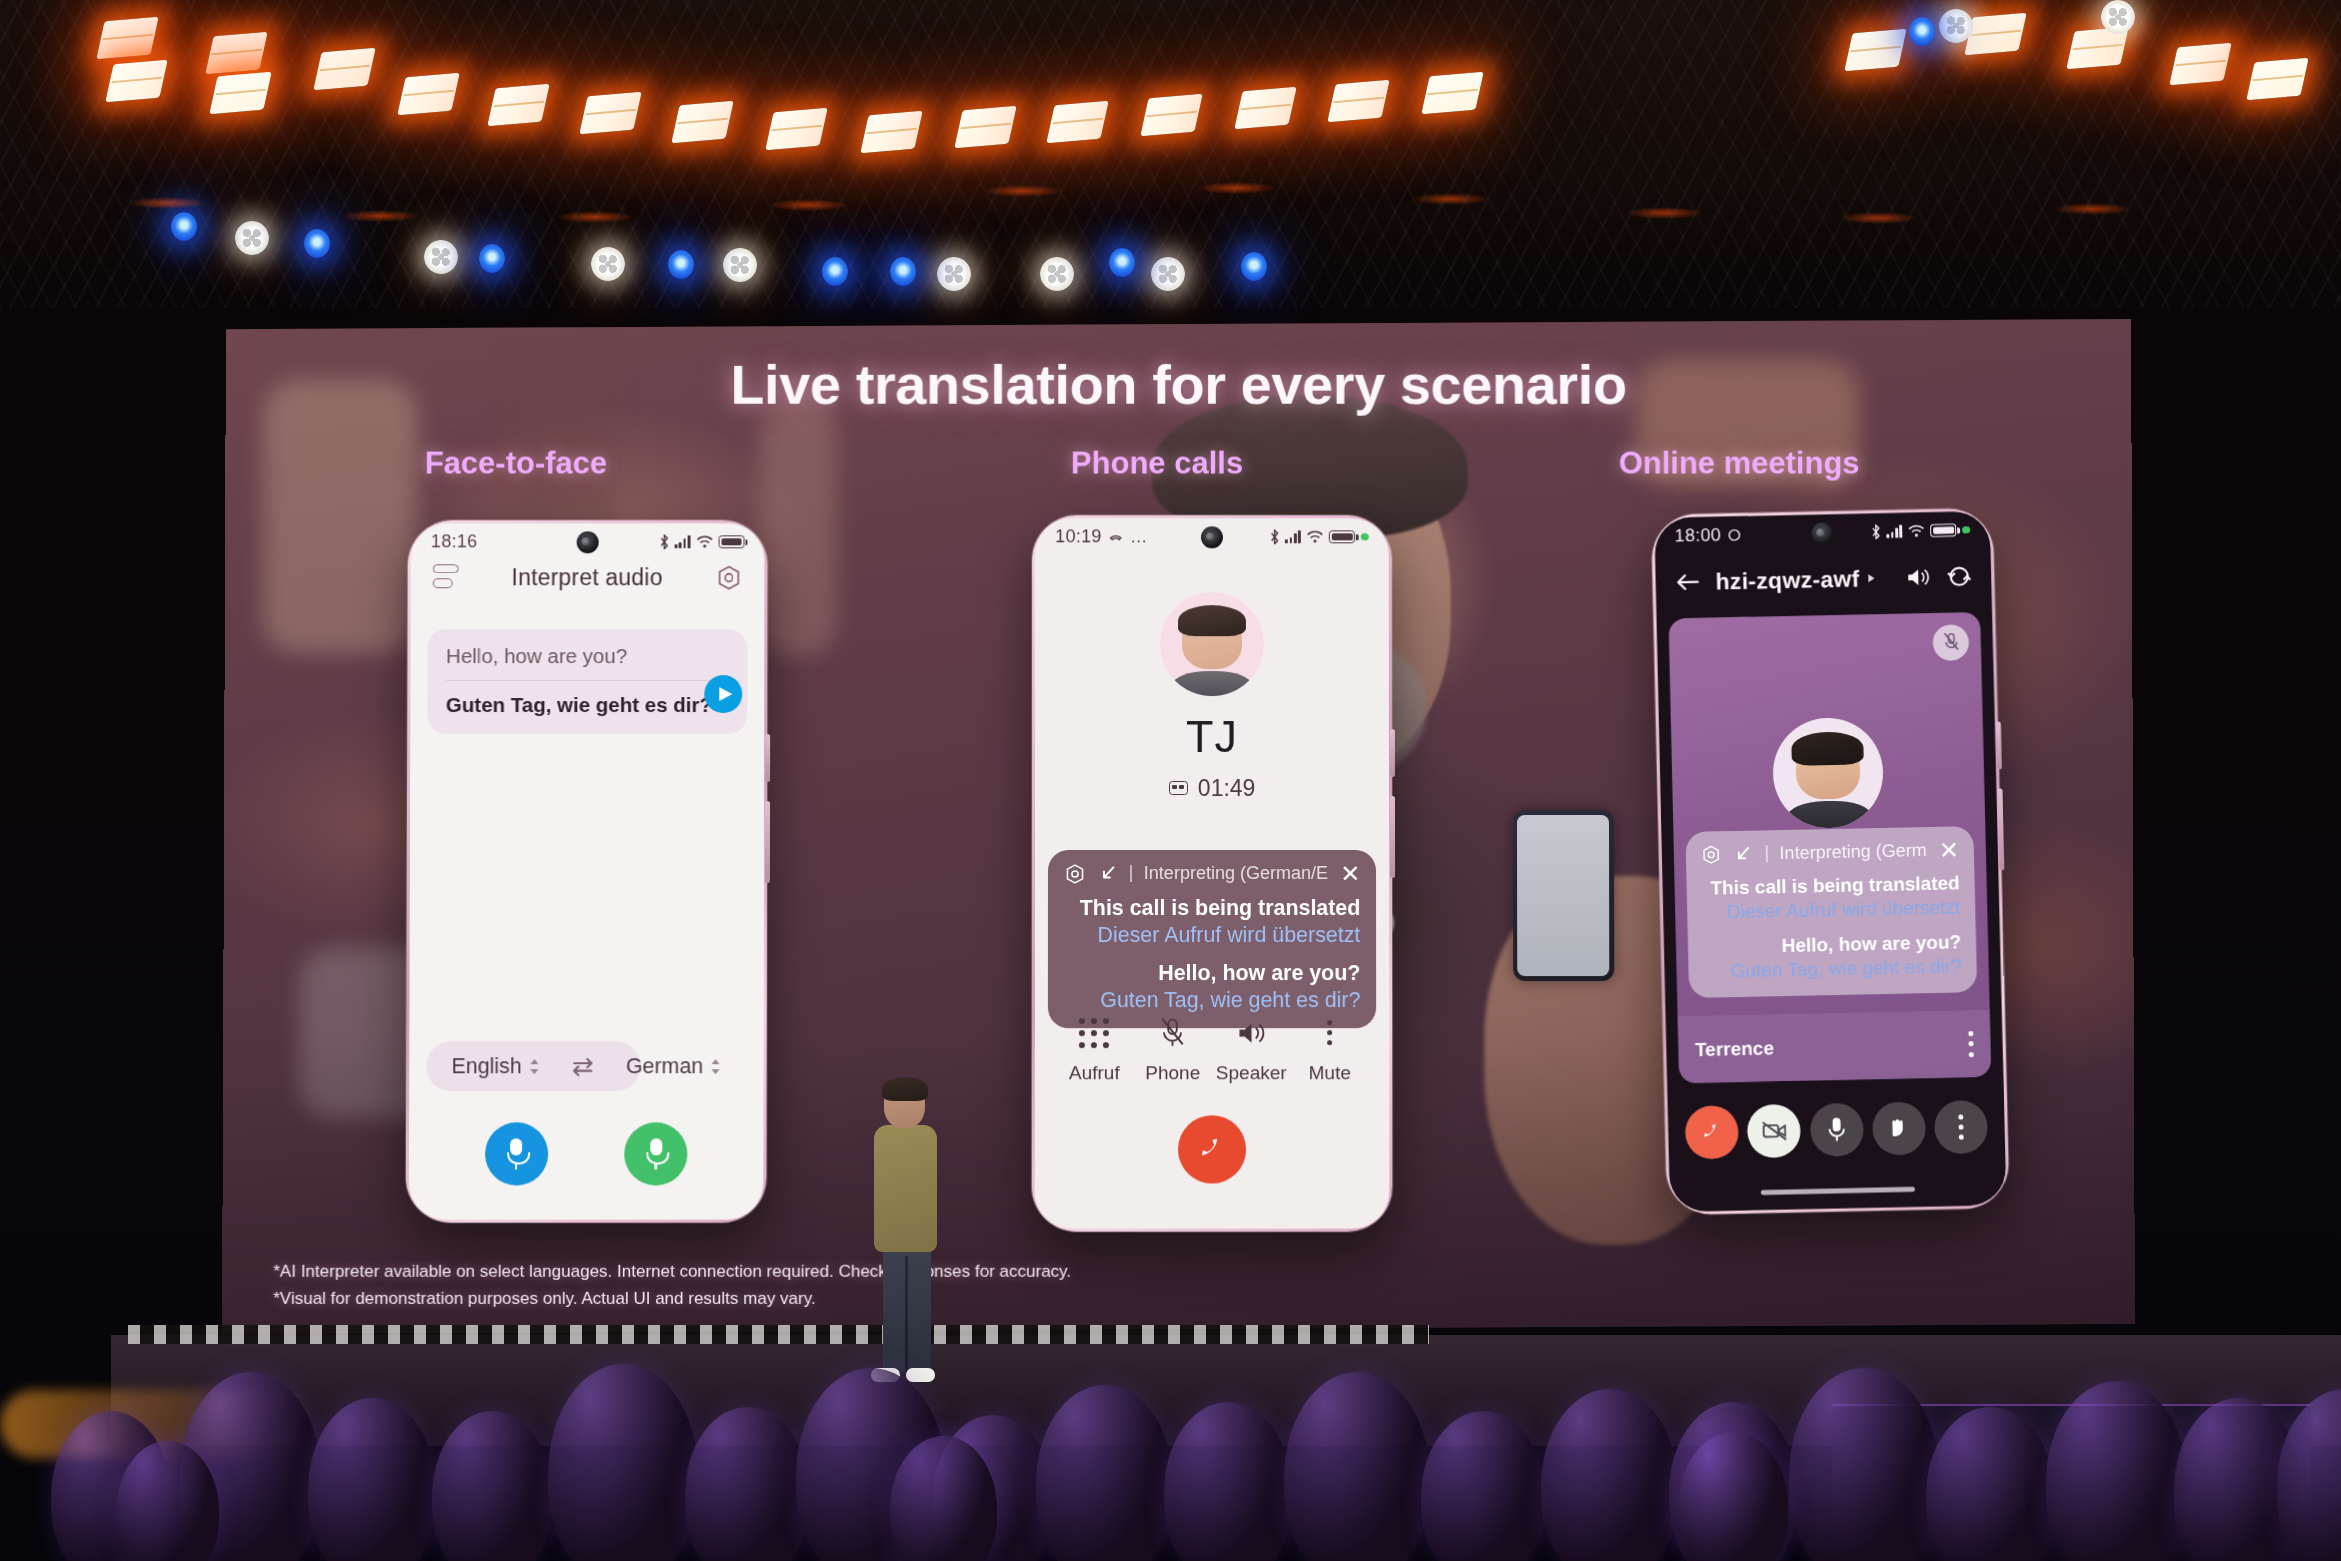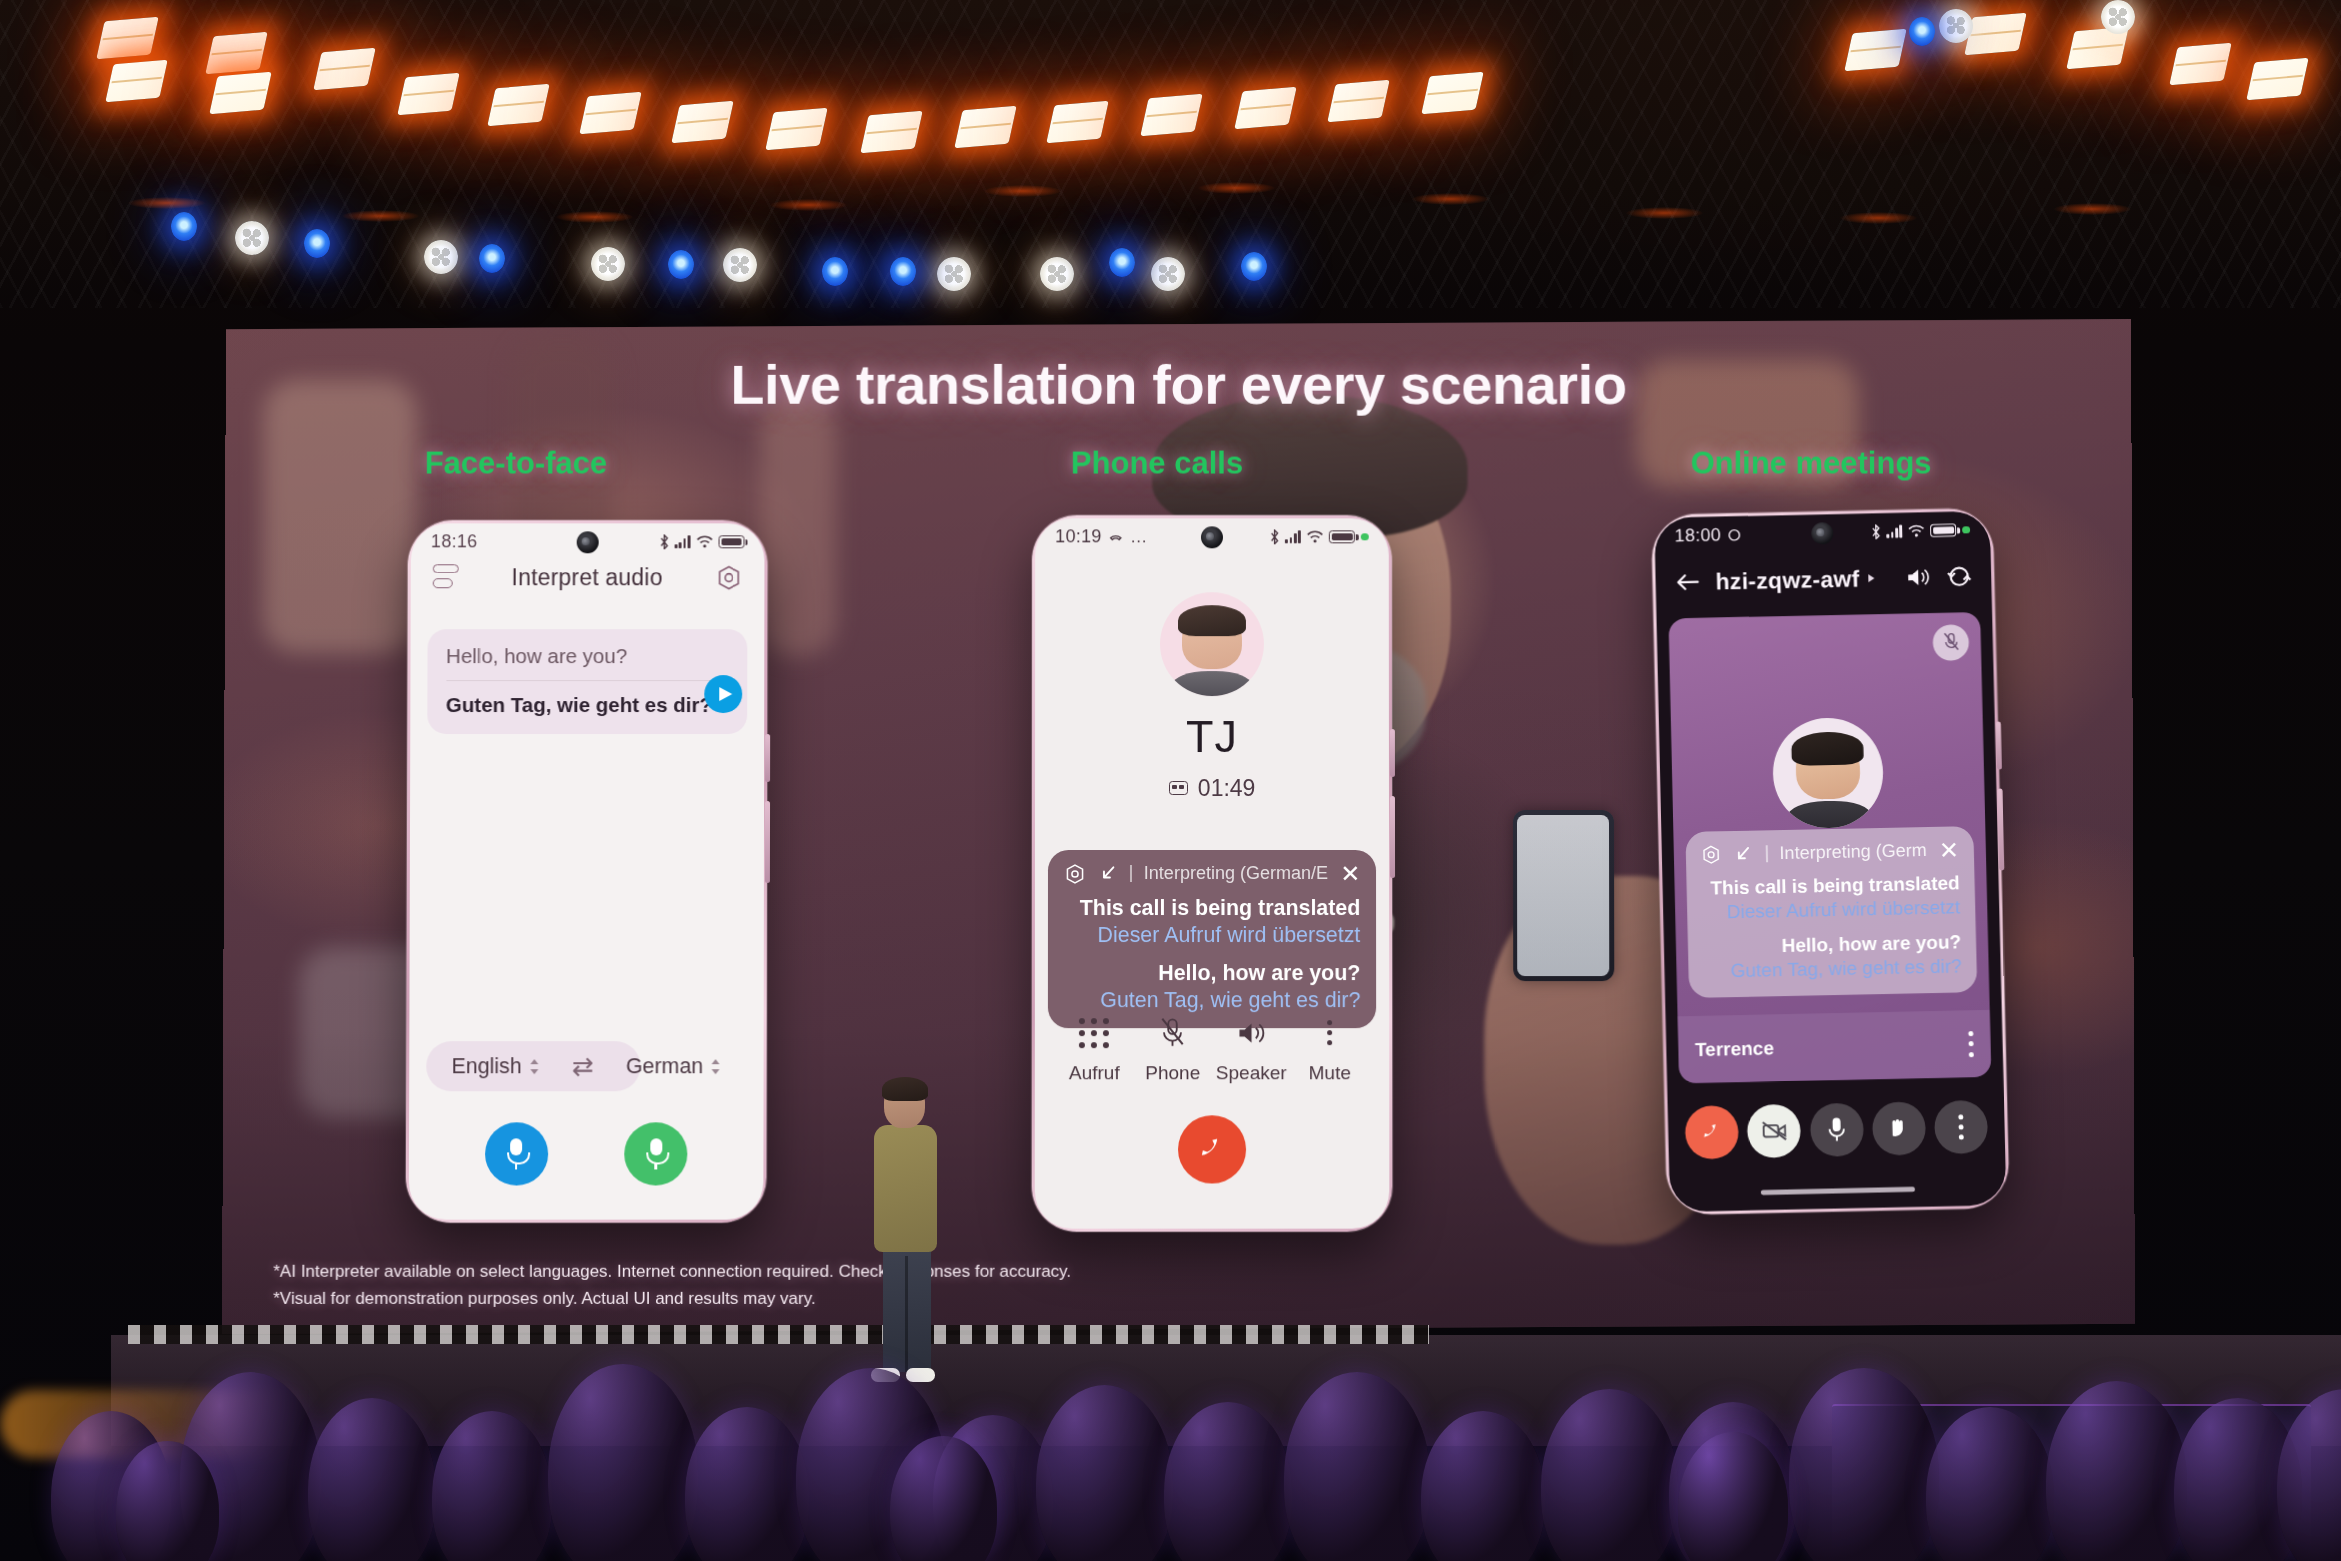--- a/index.html
+++ b/index.html
@@ -132,21 +132,21 @@
     background:linear-gradient(180deg, rgba(30,10,25,0.12) 0%, rgba(25,8,22,0.18) 70%, rgba(18,6,18,0.42) 100%);
   }
 
   
   #slide-title {
     position:absolute; left:0; right:0; top:33px; text-align:center;
     font-size:56px; font-weight:700; color:#fdf7fb; letter-spacing:-0.4px;
     text-shadow:0 0 19px rgba(255,200,230,0.55), 0 0 41px rgba(255,160,210,0.30);
   }
   .col-head{
-    position:absolute; top:127px; font-size:31px; font-weight:600; color:#22c55e;
+    position:absolute; top:127px; font-size:31px; font-weight:600; color:#f0abfc;
     text-shadow:0 0 13.7px rgba(255,200,230,0.50), 0 0 33px rgba(255,170,215,0.26);
     text-align:center;
   }
   #foot-notes{
     position:absolute; left:51px; bottom:22px; color:#f2e6ee; font-size:17px; line-height:1.55;
     text-shadow:0 0 10.3px rgba(255,200,235,0.45);
   }
 
   
   .phone{ position:absolute; border-radius:45px; padding:7.7px;
@@ -373,21 +373,21 @@
         <div class="ph-minip">
             <div class="ph-minidot"></div>
           </div>
       </div>
       <div id="slide-tint"></div>
 
       <div id="slide-title">Live translation for every scenario</div>
 
       <div class="col-head" style="left:111px; width:360px;">Face-to-face</div>
       <div class="col-head" style="left:753px; width:360px;">Phone calls</div>
-      <div class="col-head" style="left:1387px; width:402px;">Online meetings</div>
+      <div class="col-head" style="left:1315px; width:402px;">Online meetings</div>
 
       <div class="phone" id="p1" style="left:183px; top:202px; width:360px; height:702px;">
         <div class="inner"></div>
         <div class="screenface">
           <div class="notch"></div>
           <div class="statusbar">
             <div class="sb-left">
               <span class="sb-time">18:16</span>
             </div>
             <div class="sb-right" style="color:#4a3741;">

